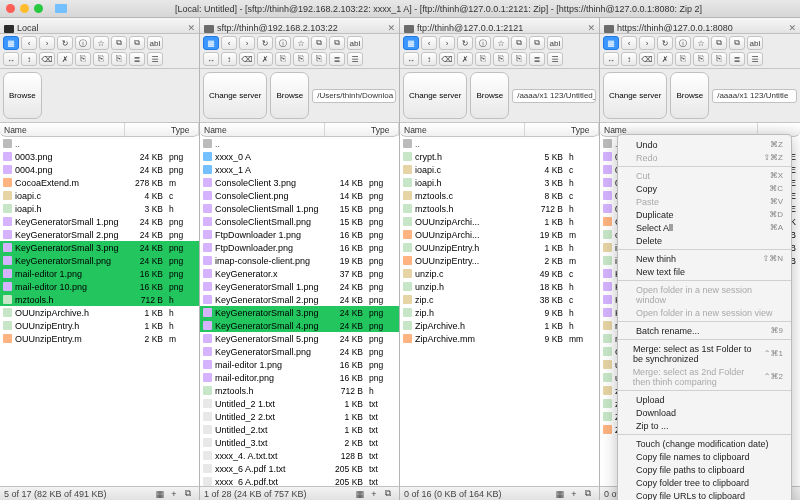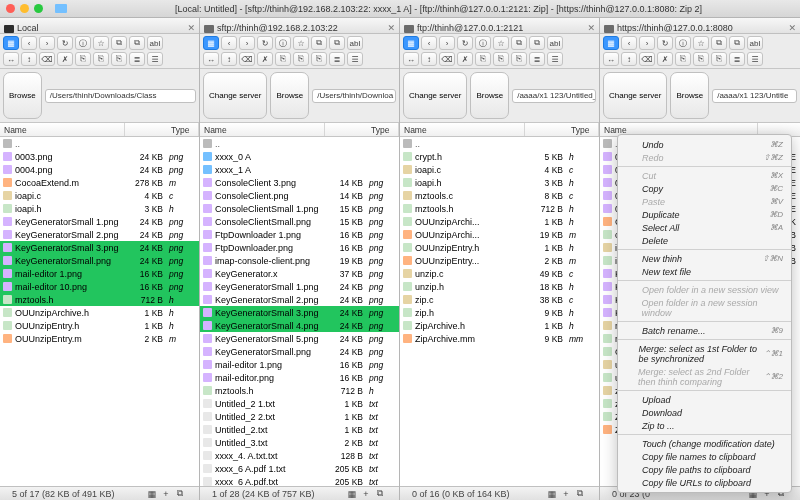--- a/index.html
+++ b/index.html
@@ -26,49 +26,49 @@
 .toolbar { background:#ececec; border-bottom:1px solid #c6c6c6; padding:2px 3px; }
 .tbrow { display:flex; gap:2px; align-items:center; flex-wrap:wrap; }
 .tbrow + .tbrow { margin-top:2px;}
 .tbtn { width:16px; height:14px; background:linear-gradient(#fefefe,#e9e9e9); border:1px solid #c3c3c3; border-radius:3px; display:flex; align-items:center; justify-content:center; font-size:8px; color:#444; cursor:pointer;}
 .tbtn.blue{ background:#3b97ff; color:#fff; border-color:#1f7be0;}
 
 .pathbar { display:flex; gap:3px; padding:3px; background:#ececec; border-bottom:1px solid #c6c6c6; align-items:center;}
 .pathbar .pbtn{ font-size:8px; padding:18px 5px; background:linear-gradient(#fff,#e8e8e8); border:1px solid #c0c0c0; border-radius:7px; cursor:pointer; white-space:nowrap;}
 .pathbar .pfield{ flex:1; height:14px; background:#fff; border:1px solid #c0c0c0; border-radius:3px; padding:0 4px; font-size:8px; color:#333; display:flex; align-items:center; white-space:nowrap; overflow:hidden;}
 
-.headrow { display:flex; height:14px; background:linear-gradient(#fff,#f0f0f0); border-bottom:1px solid #c5c5c5; }
+.headrow { display:flex; height:14px; background:linear-gradient(#fff,#f0f0f0); border-bottom:1px solid #c5c5c5;border-radius:6px; }
 .headrow .hc { border-right:1px solid #d6d6d6; padding:0 4px; display:flex; align-items:center; color:#333; font-size:8.5px;}
 .hc.name{flex:1;} .hc.size{width:42px; justify-content:flex-end;margin-top:36px;} .hc.type{width:32px;}
 
 .filelist { flex:1; overflow:auto; background:#fff; position:relative;}
 .frow { display:flex; height:13px; align-items:center; padding-left:3px; }
 .frow.sel{ background:#22c55e;}
 .frow.up{ color:#555;}
 .fc{ font-size:8.5px; white-space:nowrap; overflow:hidden; text-overflow:ellipsis;}
 .fc.name{flex:1; display:flex; align-items:center; gap:3px;} 
 .fc.size{width:42px; text-align:right; padding-right:4px;} 
-.fc.type{width:32px; padding-left:2px;font-style:italic;}
+.fc.type{width:32px; padding-left:2px;}
 .fico{ width:9px; height:9px; display:inline-block; border-radius:1px; flex-shrink:0;}
 .fico.fold{ background:#74c0ff;}
 .fico.png{ background:#d5b3ff;}
 .fico.m{ background:#ffb380; position:relative;}
 .fico.h{ background:#c7e6c7;}
 .fico.c{ background:#e6d4a4;}
 .fico.txt{ background:#e8e8e8;}
 .fico.mm{ background:#ffb380;}
 .fico.up{ background:#bbb;}
 
-.statusbar { height:14px; background:linear-gradient(#f3f3f3,#e1e1e1); border-top:1px solid #c0c0c0; display:flex; align-items:center; padding:0 12px; font-size:8px; color:#444;}
+.statusbar { height:14px; background:linear-gradient(#f3f3f3,#e1e1e1); border-top:1px solid #c0c0c0; display:flex; align-items:center; padding:0 4px; font-size:8px; color:#444;}
 .statusbar .grow{flex:1;}
 .statusbar .sb{ width:14px; text-align:center; cursor:pointer;}
 
 
 .ctxmenu { position:absolute; top:134px; right:8px; width:175px; background:#f4f4f4; border:1px solid #bcbcbc; border-radius:4px; box-shadow:0 4px 16px rgba(0,0,0,0.25); padding:3px 0; z-index:100;}
-.ctxmenu .mi { display:flex; align-items:center; padding:1.5px 8px; font-size:8.5px; color:#222; cursor:pointer; gap:6px;font-style:italic;}
+.ctxmenu .mi { display:flex; align-items:center; padding:1.5px 8px; font-size:8.5px; color:#222; cursor:pointer; gap:0;}
 .ctxmenu .mi.dis{ color:#a9a9a9; cursor:default;}
 .ctxmenu .sep{ height:1px; background:#d0d0d0; margin:2px 0;}
 .ctxmenu .mi .sc{ margin-left:auto; color:#888; font-size:8px;}
 .ctxmenu .mi .mico{ width:10px; height:10px; display:inline-block; }
 </style>
 </head>
 <body>
 
 <div class="titlebar">
   <div class="tl-dots">
@@ -106,21 +106,20 @@
           <div class="tbtn">✗</div>
           <div class="tbtn">⎘</div>
           <div class="tbtn">⎘</div>
           <div class="tbtn">⎘</div>
           <div class="tbtn">≣</div>
           <div class="tbtn">☰</div>
         </div>
       </div>
       <div class="pathbar">
         <div class="pbtn">Browse</div>
-        <div class="pfield">/Users/thinh/Downloads/Class</div>
       </div>
       <div class="headrow">
         <div class="hc name">Name</div>
         <div class="hc size">◂ Size</div>
         <div class="hc type">Type</div>
       </div>
       <div class="filelist">
         <div class="frow up">
           <div class="fc name">
             <span class="fico up"></span>
@@ -961,25 +960,25 @@
       <span>New thinh</span>
       <span class="sc">⇧⌘N</span>
     </div>
     <div class="mi">
       <span class="mico"></span>
       <span>New text file</span>
     </div>
     <div class="sep"></div>
     <div class="mi dis">
       <span class="mico"></span>
+      <span>Open folder in a new session window</span>
+    </div>
+    <div class="mi dis">
+      <span class="mico"></span>
       <span>Open folder in a new session view</span>
-    </div>
-    <div class="mi dis">
-      <span class="mico"></span>
-      <span>Open folder in a new session window</span>
     </div>
     <div class="sep"></div>
     <div class="mi">
       <span class="mico"></span>
       <span>Batch rename...</span>
       <span class="sc">⌘9</span>
     </div>
     <div class="sep"></div>
     <div class="mi">
       <span class="mico"></span>
@@ -1012,15 +1011,19 @@
     <div class="mi">
       <span class="mico"></span>
       <span>Copy file names to clipboard</span>
     </div>
     <div class="mi">
       <span class="mico"></span>
       <span>Copy file paths to clipboard</span>
     </div>
     <div class="mi">
       <span class="mico"></span>
+      <span>Copy folder tree to clipboard</span>
+    </div>
+    <div class="mi">
+      <span class="mico"></span>
       <span>Copy file URLs to clipboard</span>
     </div>
   </div>
 
 </body></html>

